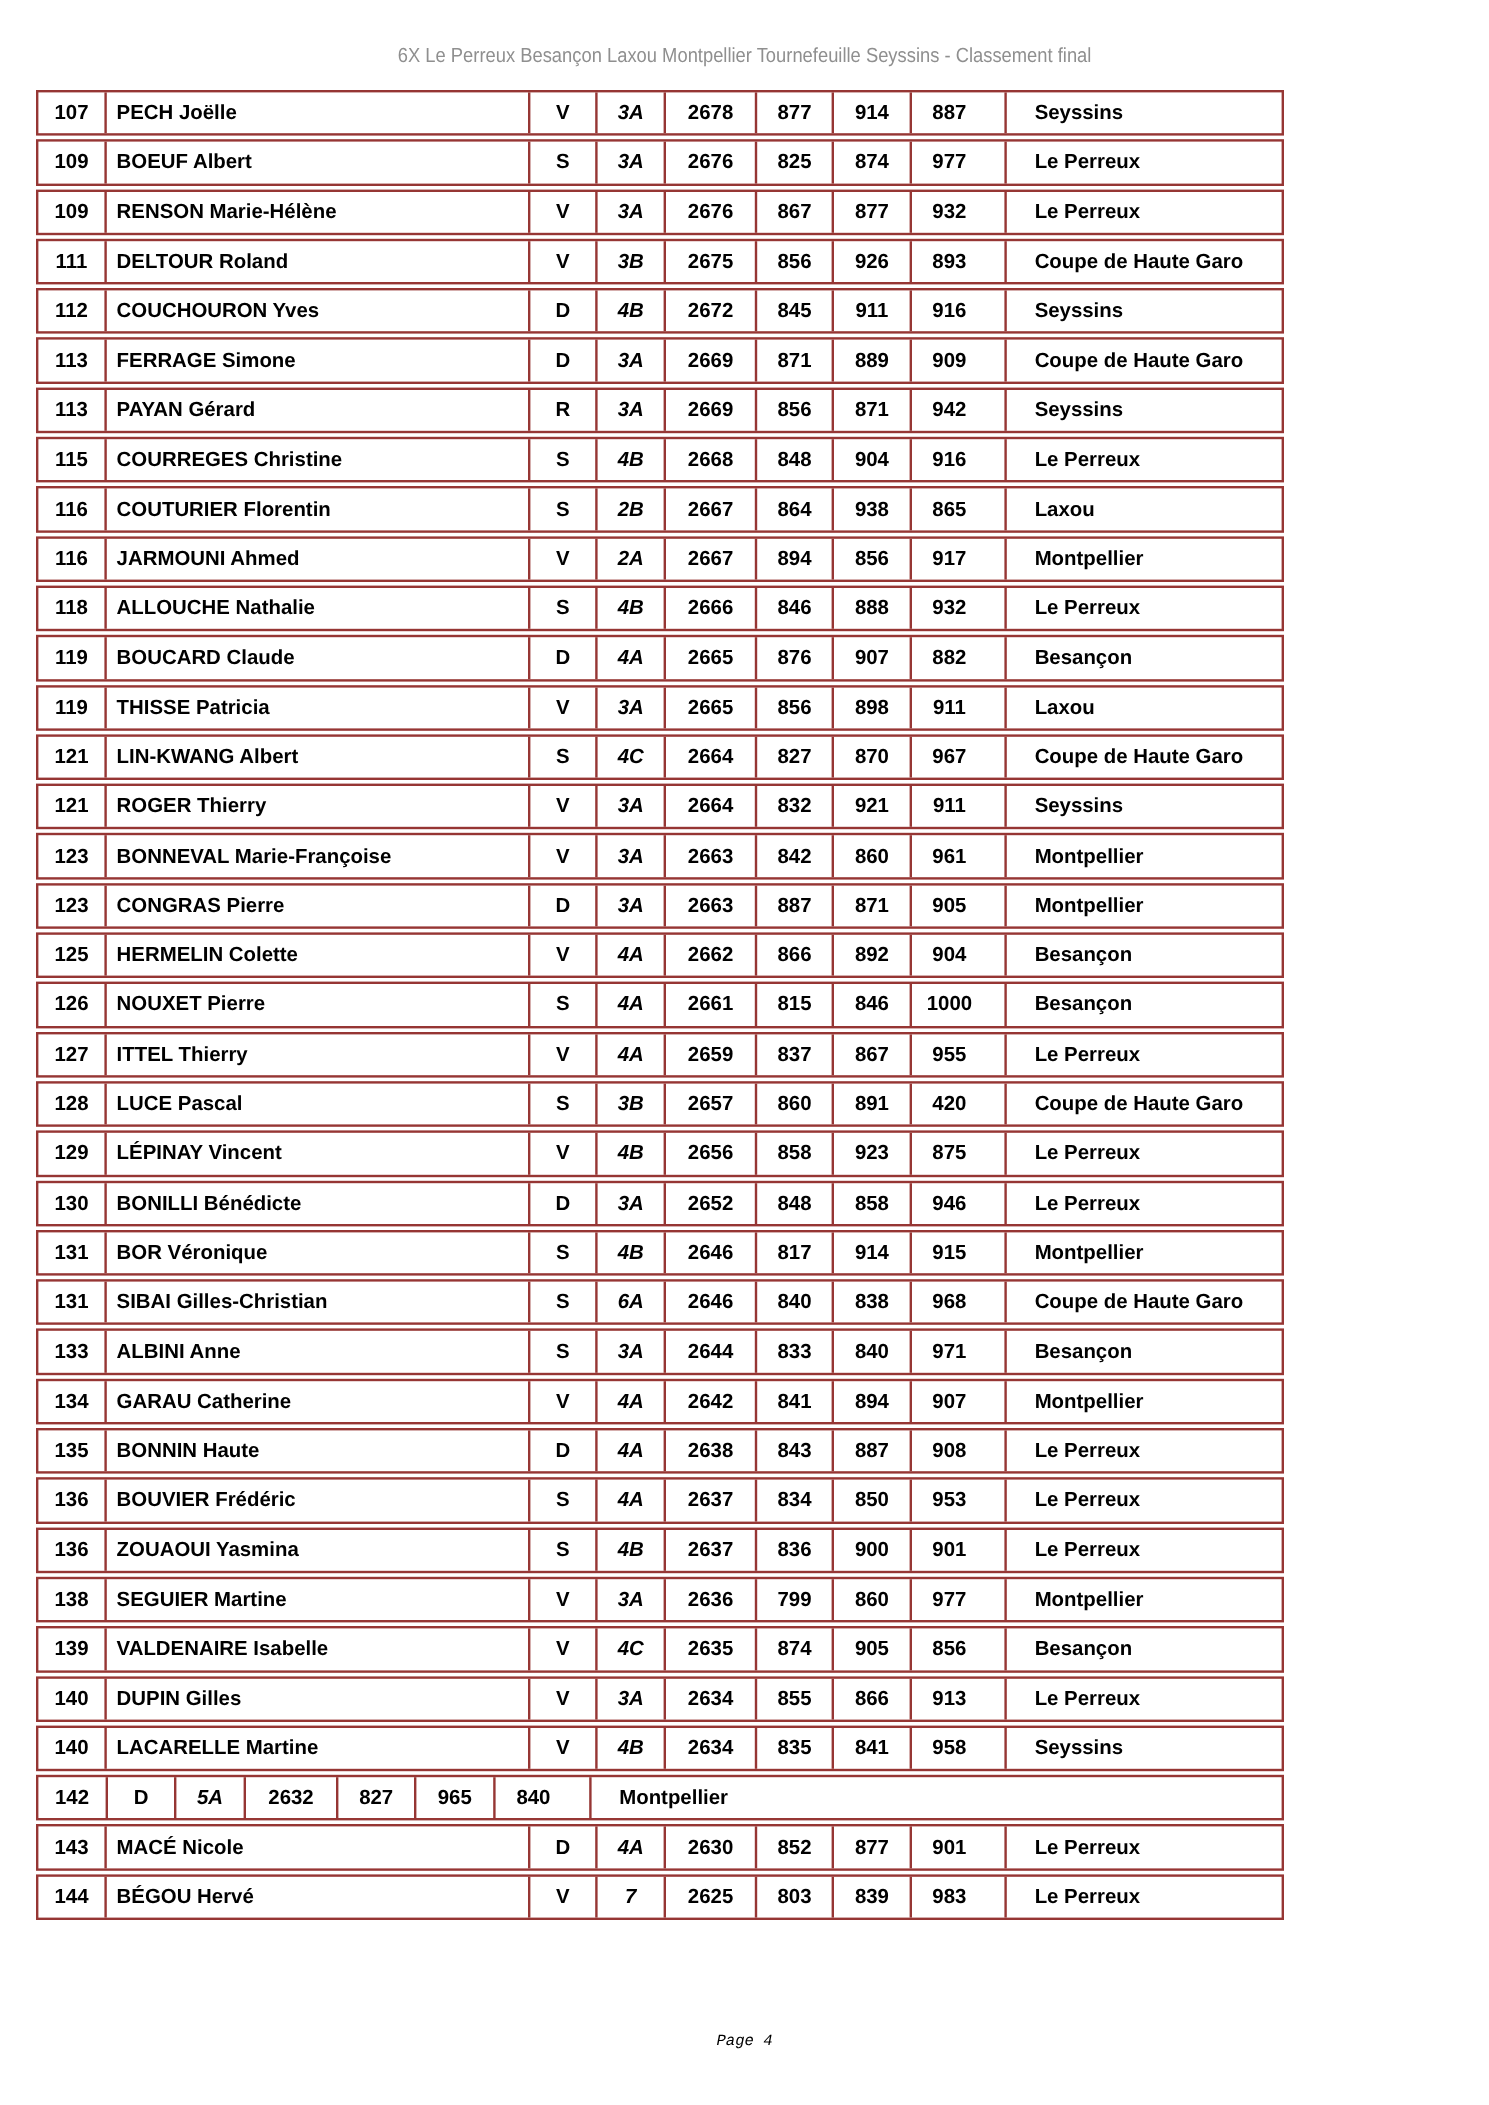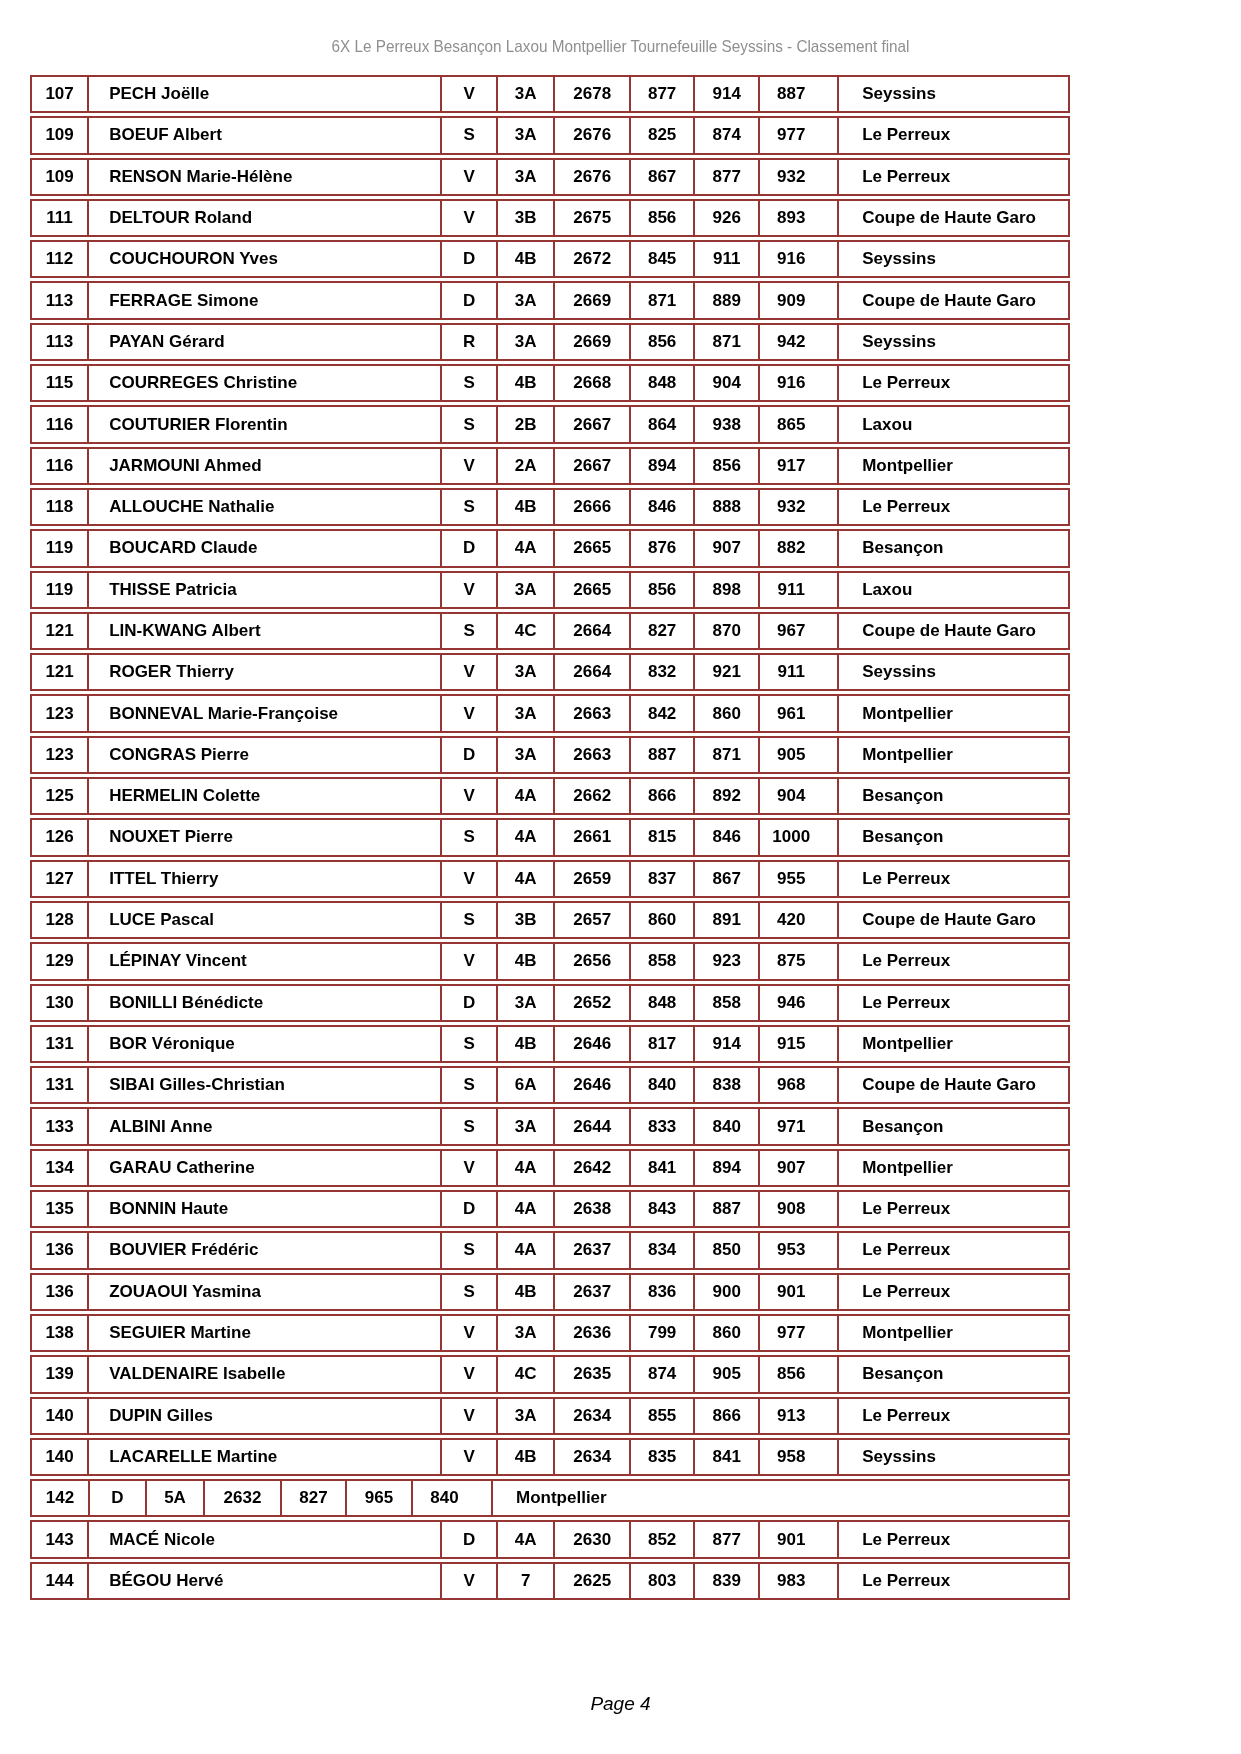--- a/index.html
+++ b/index.html
@@ -26,31 +26,31 @@
     align-items:center;font-weight:bold;font-size:17px;color:var(--text);
     background:#ffffff;
   }
   .t-cell{
     box-sizing:border-box;height:100%;display:flex;align-items:center;
     justify-content:center;overflow:hidden;white-space:nowrap;
     border-left:2px solid var(--border);
   }
   .t-cell:first-child{border-left:none;}
   .c-rank{width:56px;}
-  .c-name{width:358px;justify-content:flex-start;padding-left:20px;}
+  .c-name{width:358px;justify-content:flex-start;padding-left:8px;}
   .c-category{width:57px;}
-  .c-series{width:58px;}
+  .c-series{width:58px;font-style:italic;}
   .c-total{width:77px;}
   .c-round1{width:65px;}
   .c-round2{width:66px;}
   .c-round3{width:65px;}
   .c-club{width:234px;justify-content:flex-start;padding-left:23px;margin-left:15px;}
   .page-footer{
     position:absolute;top:1693px;left:0;width:1241px;text-align:center;
-    font-style:italic;font-size:19px;color:var(--text);
+    font-style:italic;font-size:13px;color:var(--text);font-family:Liberation Mono, monospace;
   }
 </style>
 </head>
 <body>
 
 <div class="page-title">6X Le Perreux Besançon Laxou Montpellier Tournefeuille Seyssins - Classement final</div>
 
 <div class="rank-table" id="rank-table">
     <div class="t-row">
       <div class="t-cell c-rank">107</div>

